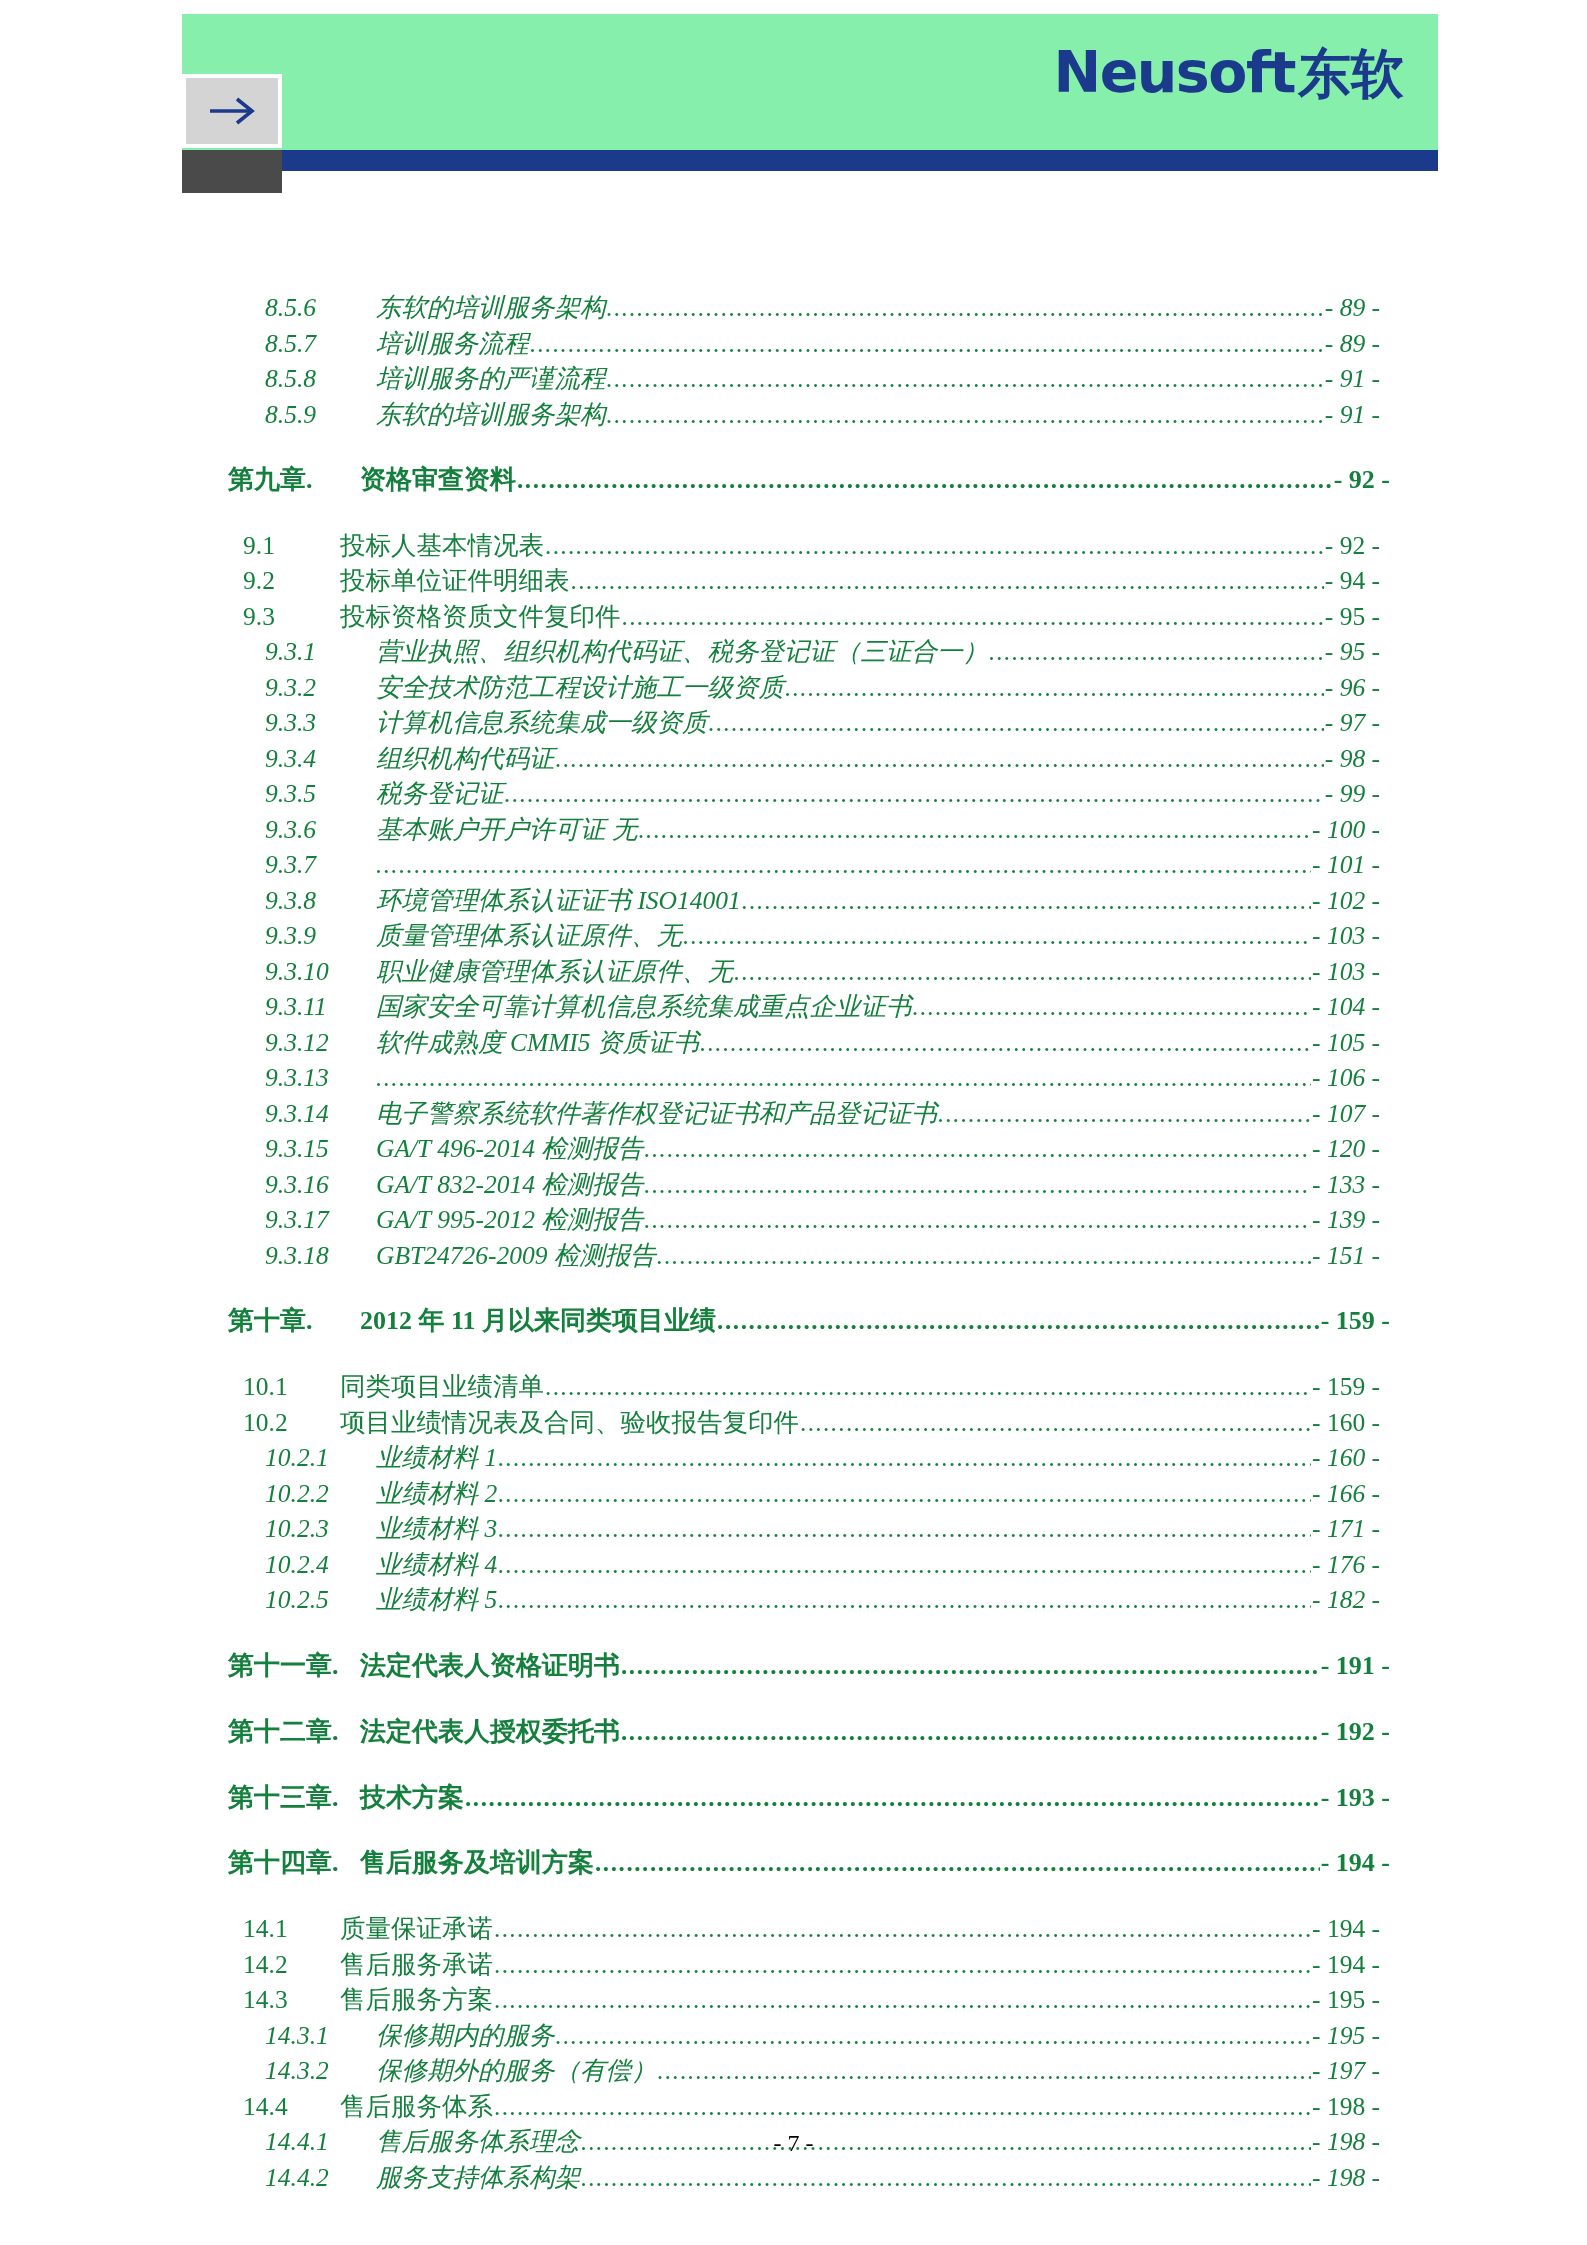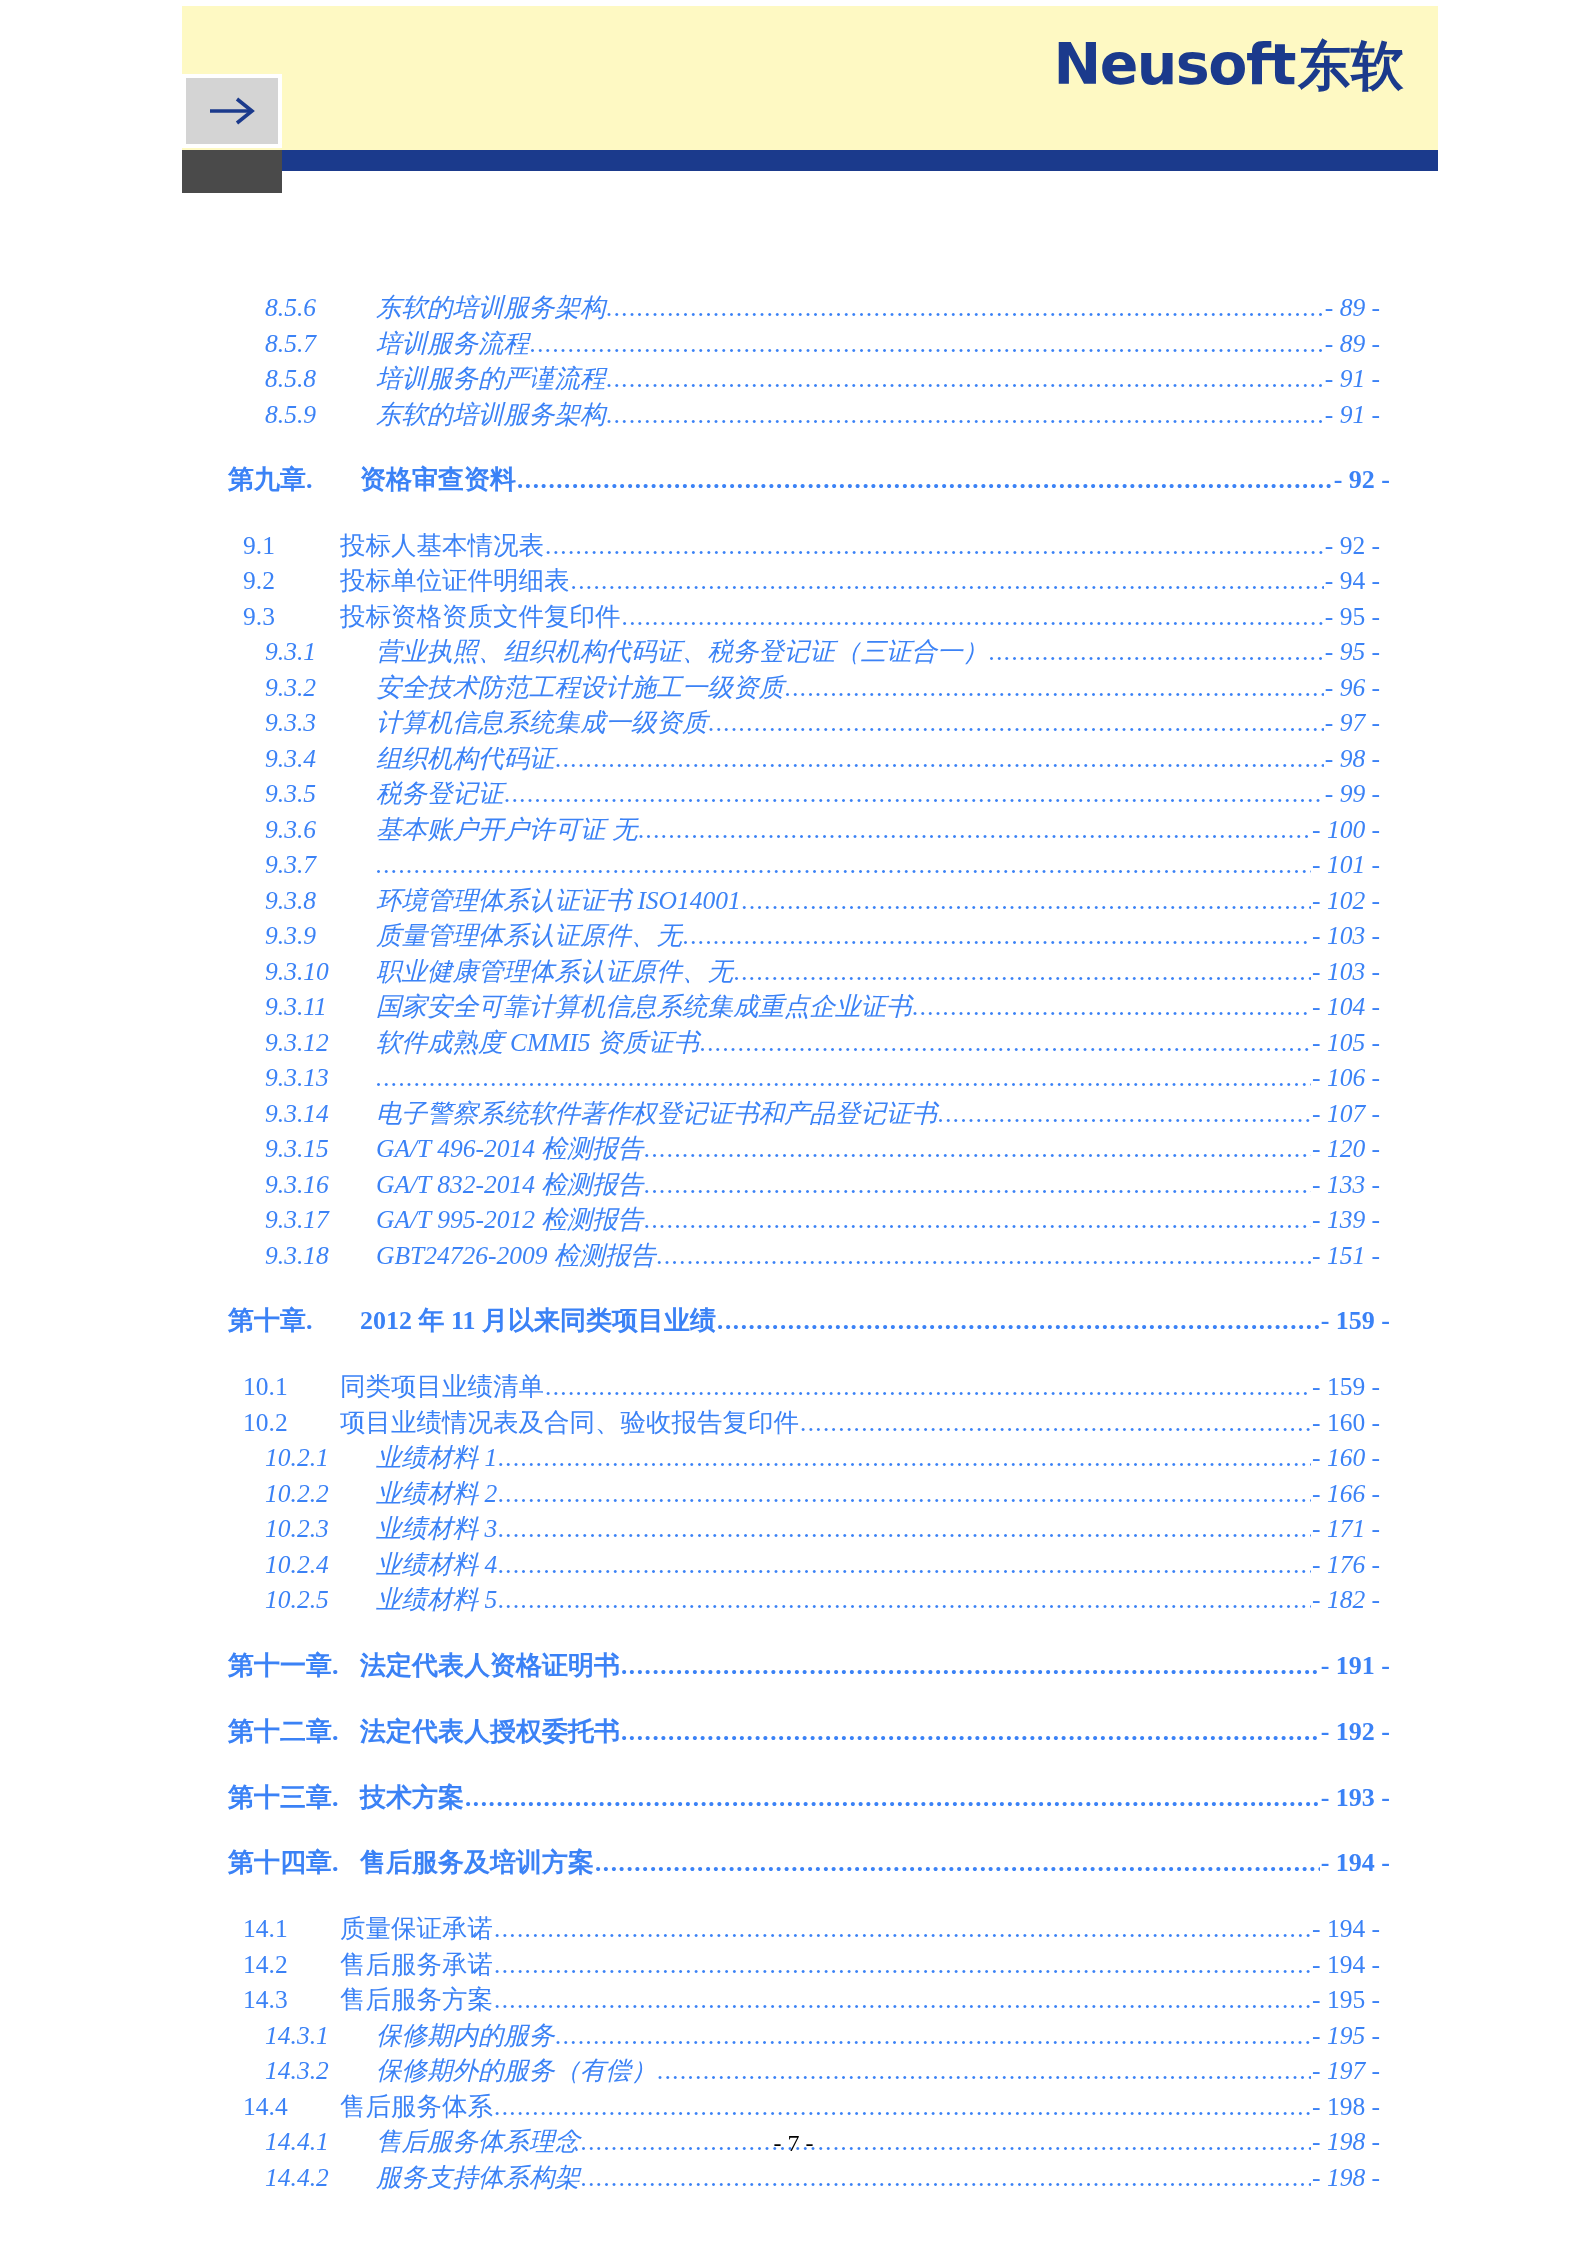--- a/index.html
+++ b/index.html
@@ -12,24 +12,24 @@
     height: 2245px;
     position: relative;
     font-family: "Liberation Serif", "DejaVu Serif", serif;
     overflow: hidden;
   }
 
   
   .header-band {
     position: absolute;
     left: 182px;
-    top: 6px;
+    top: 14px;
     width: 1256px;
     height: 150px;
-    background: #fef9c3;
+    background: #86efac;
   }
   .logo {
     position: absolute;
     right: 34px;
     top: 30px;
     font-family: "DejaVu Sans", "Liberation Sans", sans-serif;
     font-weight: 700;
     font-size: 57px;
     letter-spacing: -1.5px;
     color: #1b3a8c;
@@ -87,21 +87,21 @@
   }
   .row {
     display: flex;
     align-items: baseline;
     width: 1380px;
     margin: 0 auto 0 0;
     padding-left: 223px;
     box-sizing: border-box;
     font-size: 25.5px;
     line-height: 1.38;
-    color: #3b82f6;
+    color: #15803d;
     white-space: nowrap;
   }
   .row .num {
     flex: 0 0 auto;
     text-align: left;
   }
   .row .title {
     flex: 0 0 auto;
     padding-right: 1px;
   }

